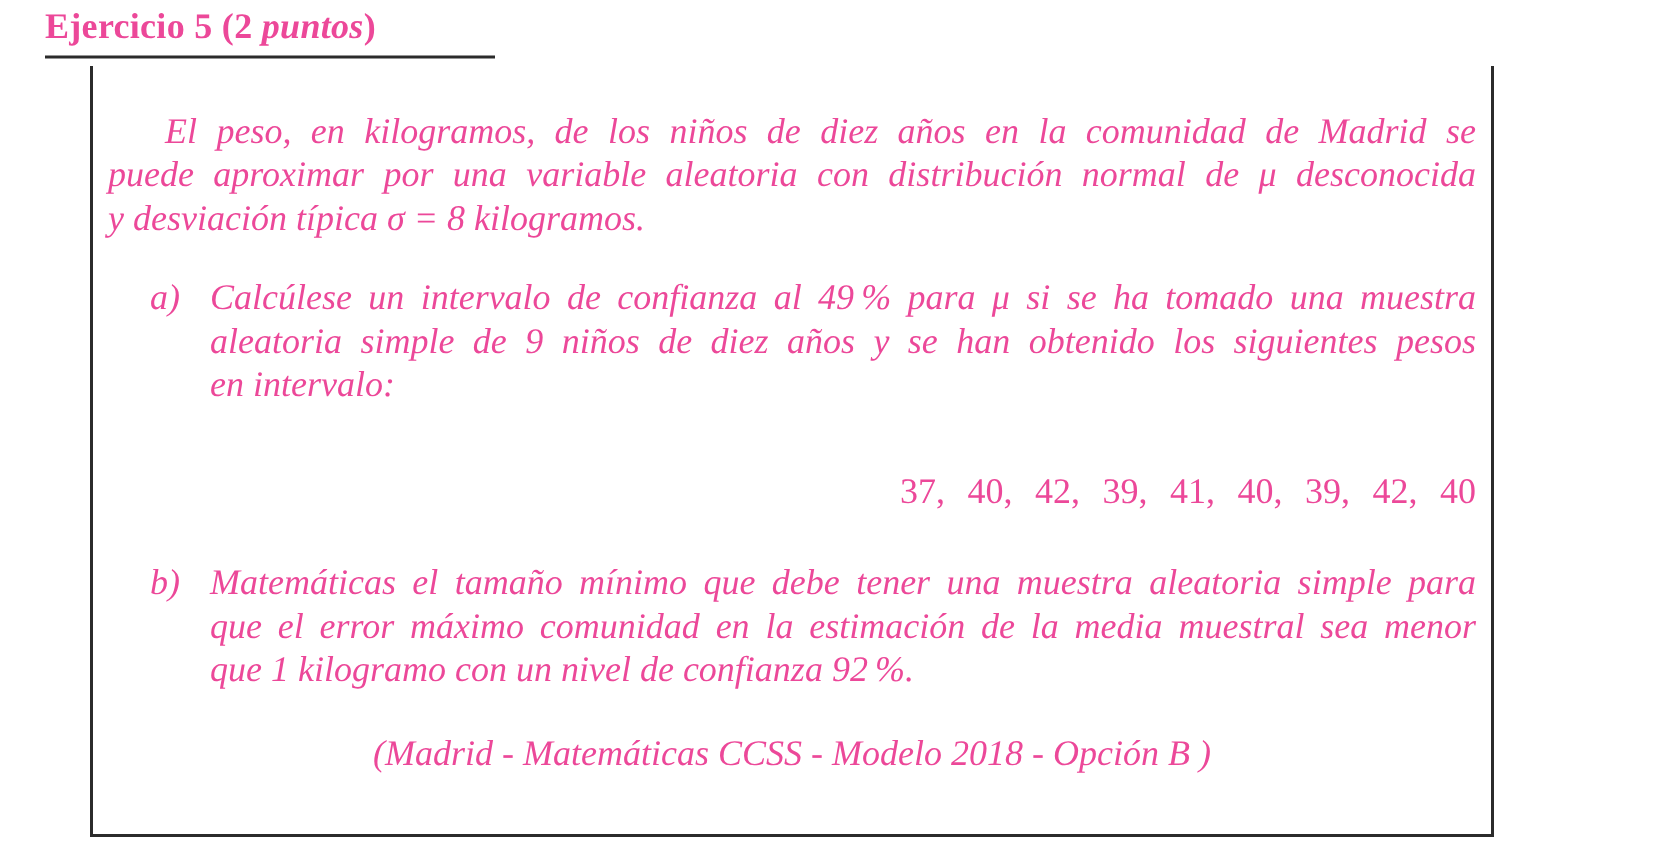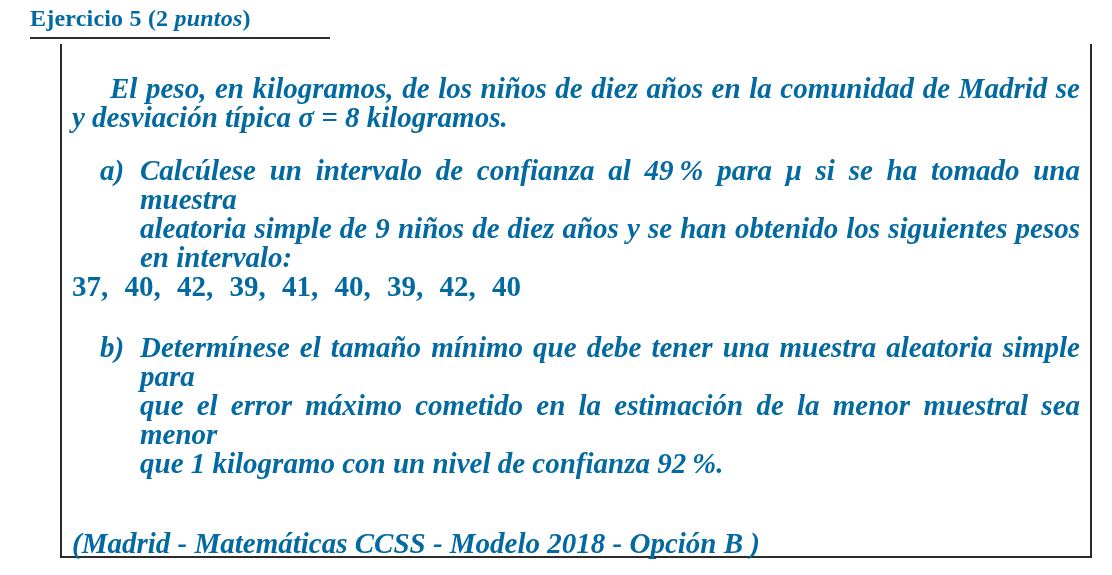--- a/index.html
+++ b/index.html
@@ -1,98 +1,100 @@
 <!DOCTYPE html>
 <html><head>
 <meta charset="utf-8">
 <style>
   html,body { margin:0; padding:0; background:#ffffff; }
   .page {
     position:relative;
     width:1112px; height:575px;
     background:#ffffff;
-    color:#0369a1;
+    color:#ec4899;
     font-family:"Liberation Serif","DejaVu Serif",serif;
     overflow:hidden;
   }
   .title {
     position:absolute; left:30px; top:5px;
     width:300px;
     font-size:24px; font-weight:bold; font-style:normal;
     padding-bottom:5px;
     border-bottom:2px solid #2b2b2b;
     white-space:nowrap;
     letter-spacing:0.2px;
   }
   .title .emph { font-style:italic; }
   .frame-box {
     position:absolute; left:60px; top:44px;
-    width:1032px; height:514px;
+    width:936px; height:514px;
     box-sizing:border-box;
     border-left:2px solid #2b2b2b;
     border-right:2px solid #2b2b2b;
     border-bottom:2px solid #2b2b2b;
     padding:0 10px;
     font-style:italic;
-    font-size:29px;
+    font-size:24px;
     line-height:29px;
-    font-weight:bold;
   }
   .line { text-align:justify; }
   .just { text-align-last:justify; }
   .intro { margin-top:30px; }
   .indent-first .line:first-child { padding-left:38px; }
   .item { display:flex; margin-top:24px; }
   .item-b { margin-top:32px; }
   .item-label {
     width:68px; padding-left:28px; box-sizing:border-box;
     flex:0 0 68px;
   }
   .item-lines { flex:1; }
   .data-line {
-    text-align:left;
+    margin-top:42px;
+    text-align:right;
     font-style:normal;
     word-spacing:9px;
   }
   .source {
-    margin-top:51px;
+    margin-top:27px;
+    text-align:center;
   }
 </style>
 </head>
 <body>
 
 <div class="page">
 
   <div class="title">
     <span>Ejercicio 5 (2 </span><span class="emph">puntos</span><span>)</span>
   </div>
 
   <div class="frame-box">
 
     <div class="intro indent-first">
         <div class="line just">El peso, en kilogramos, de los niños de diez años en la comunidad de Madrid se</div>
+        <div class="line just">puede aproximar por una variable aleatoria con distribución normal de μ desconocida</div>
         <div class="line">y desviación típica σ = 8 kilogramos.</div>
       </div>
 
     <div class="item item-a">
       <div class="item-label">a)</div>
       <div class="item-lines">
           <div class="line just">Calcúlese un intervalo de confianza al 49 % para μ si se ha tomado una muestra</div>
           <div class="line just">aleatoria simple de 9 niños de diez años y se han obtenido los siguientes pesos</div>
           <div class="line">en intervalo:</div>
         </div>
     </div>
 
     <div class="data-line">37, 40, 42, 39, 41, 40, 39, 42, 40</div>
 
     <div class="item item-b">
       <div class="item-label">b)</div>
       <div class="item-lines">
-          <div class="line just">Determínese el tamaño mínimo que debe tener una muestra aleatoria simple para</div>
-          <div class="line just">que el error máximo cometido en la estimación de la menor muestral sea menor</div>
+          <div class="line just">Matemáticas el tamaño mínimo que debe tener una muestra aleatoria simple para</div>
+          <div class="line just">que el error máximo comunidad en la estimación de la media muestral sea menor</div>
           <div class="line">que 1 kilogramo con un nivel de confianza 92 %.</div>
         </div>
     </div>
 
     <div class="source">(Madrid - Matemáticas CCSS - Modelo 2018 - Opción B )</div>
 
   </div>
 </div>
 
 </body></html>

